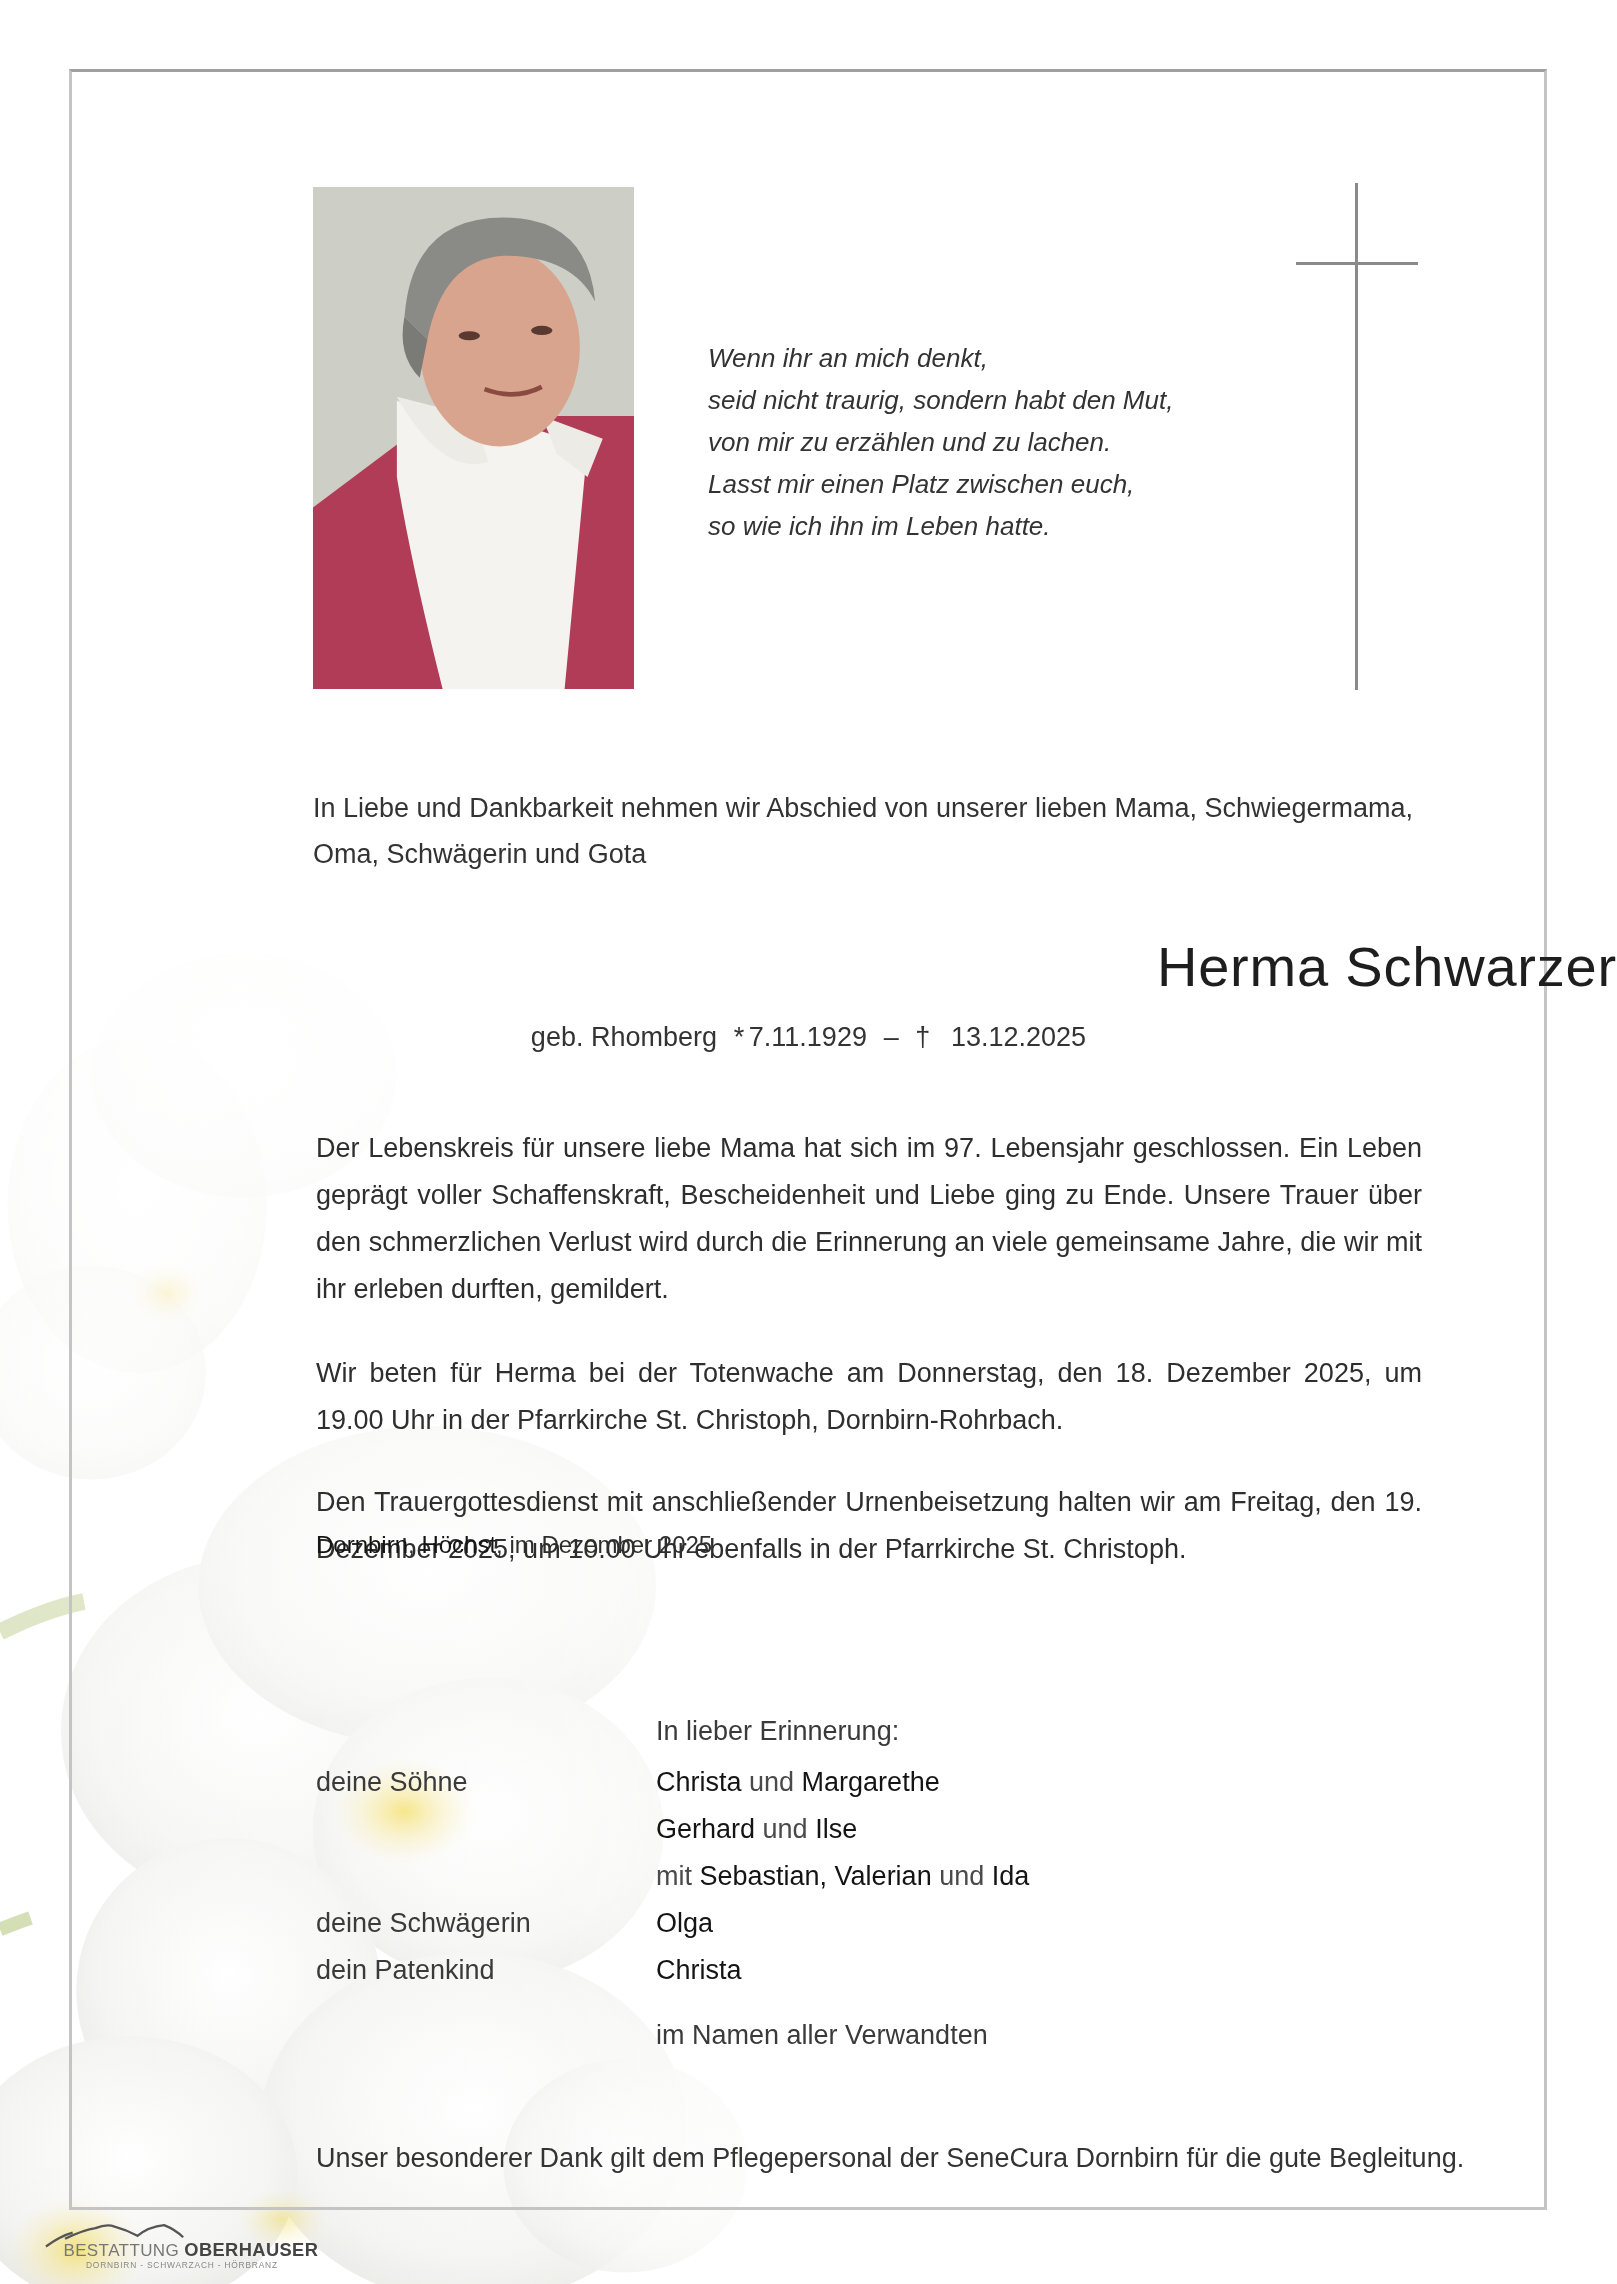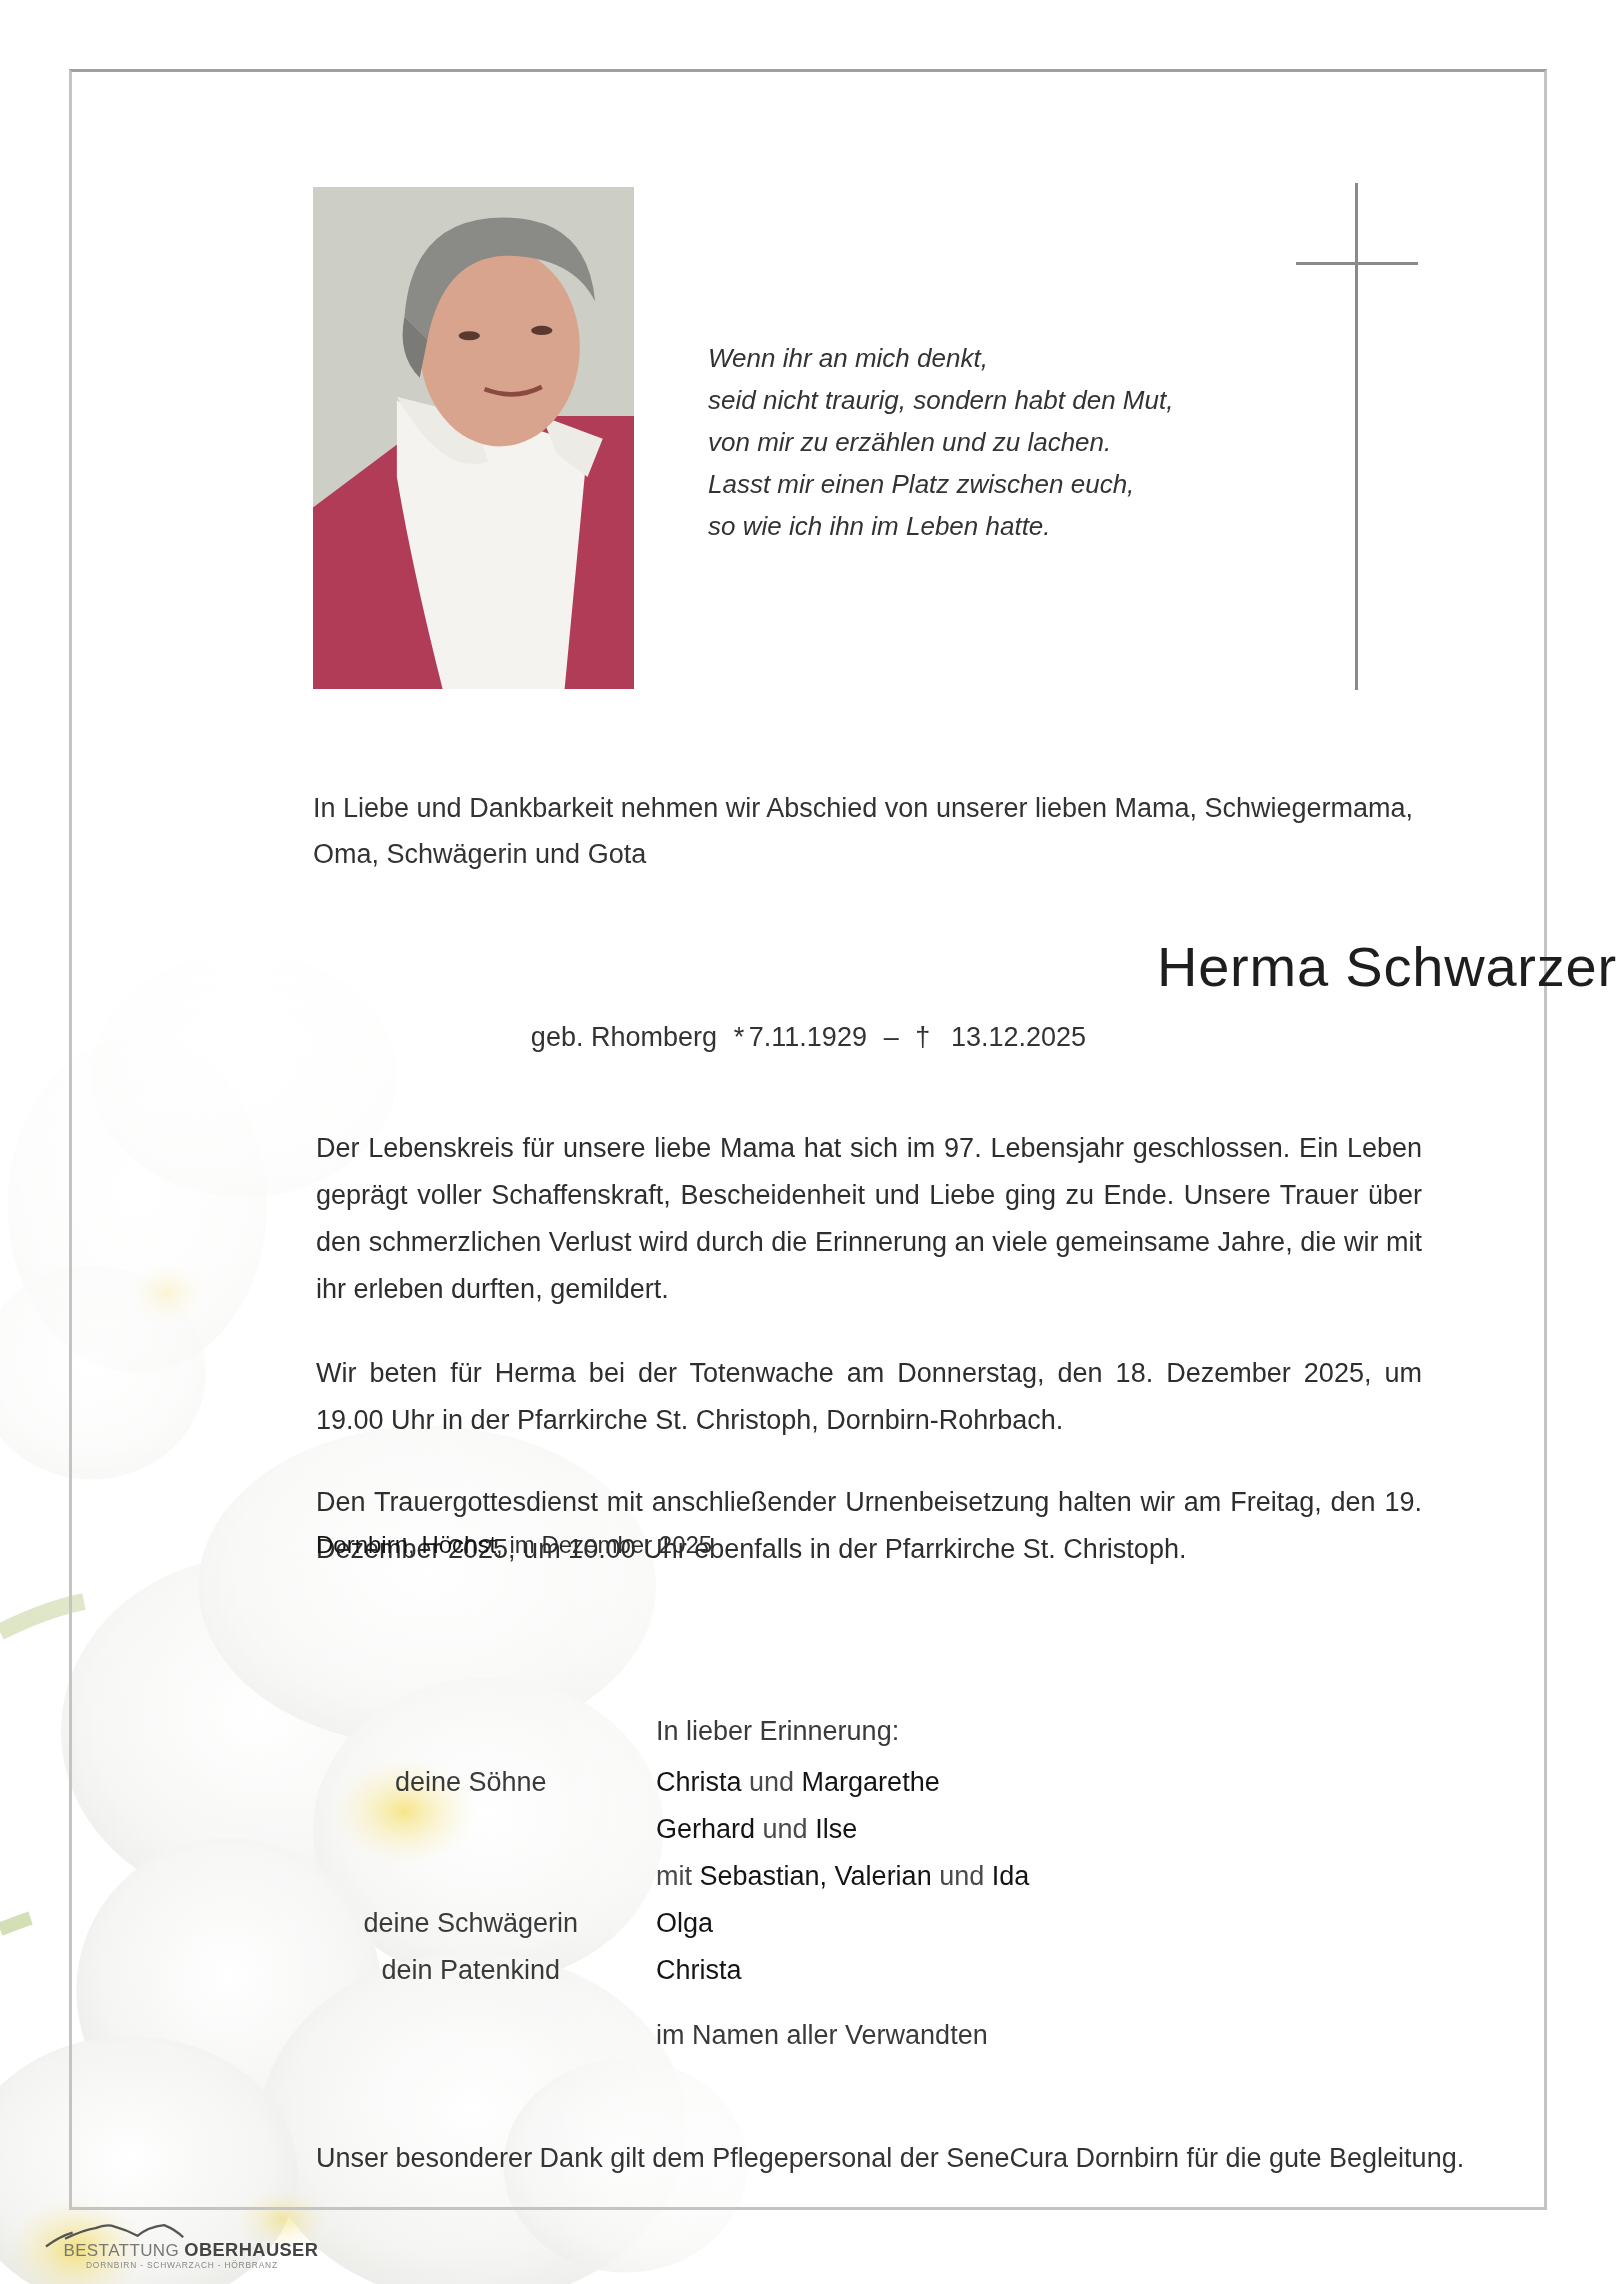--- a/index.html
+++ b/index.html
@@ -29,21 +29,21 @@
 
   .para { position:absolute; left:316px; width:1106px; font-size:27px; line-height:47px; color:#2e2e2e; text-align:justify; text-align-last:left; }
   .p1 { top:1125px; }
   .p2 { top:1350px; }
   .p3 { top:1479px; }
   .place { position:absolute; left:316px; top:1531px; font-size:24px; color:#2e2e2e; }
   .place b { font-weight:normal; color:#141414; }
 
   .mourners { position:absolute; left:316px; top:1704px; width:915px; font-size:27px; color:#333; }
   .mrow { display:flex; height:47px; align-items:center; }
-  .mlabel { width:340px; text-align:center; padding-right:30.5px; box-sizing:border-box; color:#3a3a3a; }
+  .mlabel { width:340px; text-align:left; padding-right:30.5px; box-sizing:border-box; color:#3a3a3a; }
   .mval { flex:1; white-space:nowrap; }
   .mval .n { color:#141414; }
   .mval .c { color:#4a4a4a; }
 
   .thanks { position:absolute; left:316px; top:2143px; font-size:27px; color:#333; white-space:nowrap; }
 
   .logo { position:absolute; left:42px; top:2219px; width:229px; height:53px; }
   .logo .brand { position:absolute; left:21.4px; top:20px; font-size:17px; color:#777; letter-spacing:0.4px; white-space:nowrap; }
   .logo .brand b { color:#444; font-weight:bold; font-size:18.3px; }
   .logo .sub { position:absolute; left:44px; top:41px; font-size:8.4px; color:#888; letter-spacing:0.8px; white-space:nowrap; }

